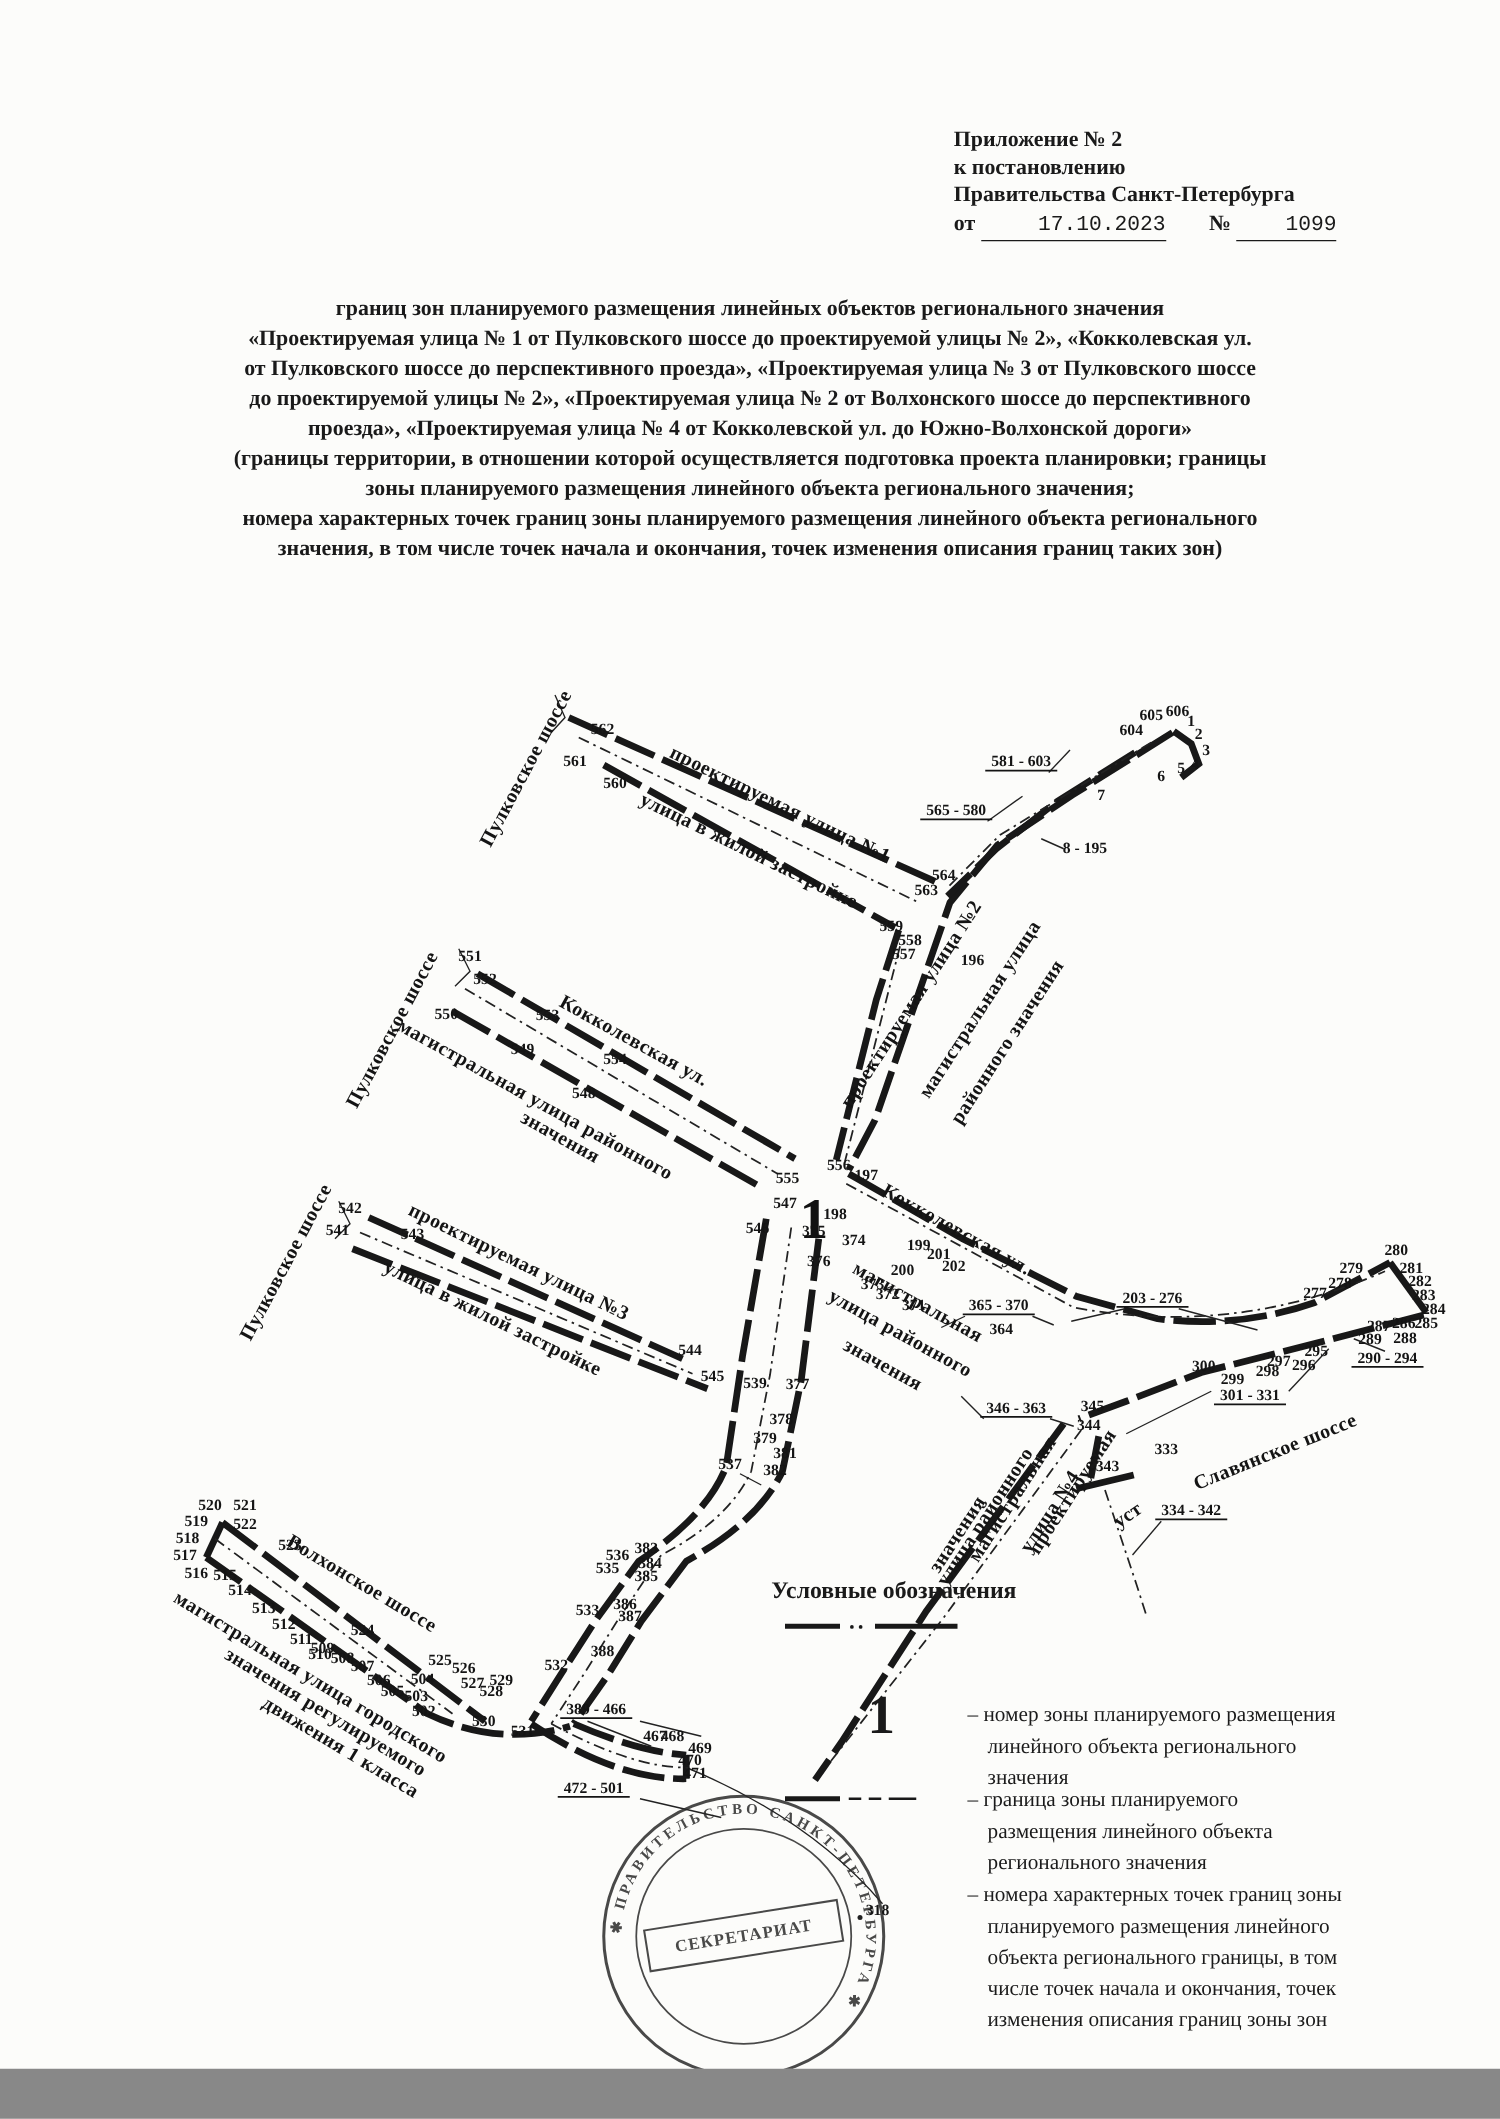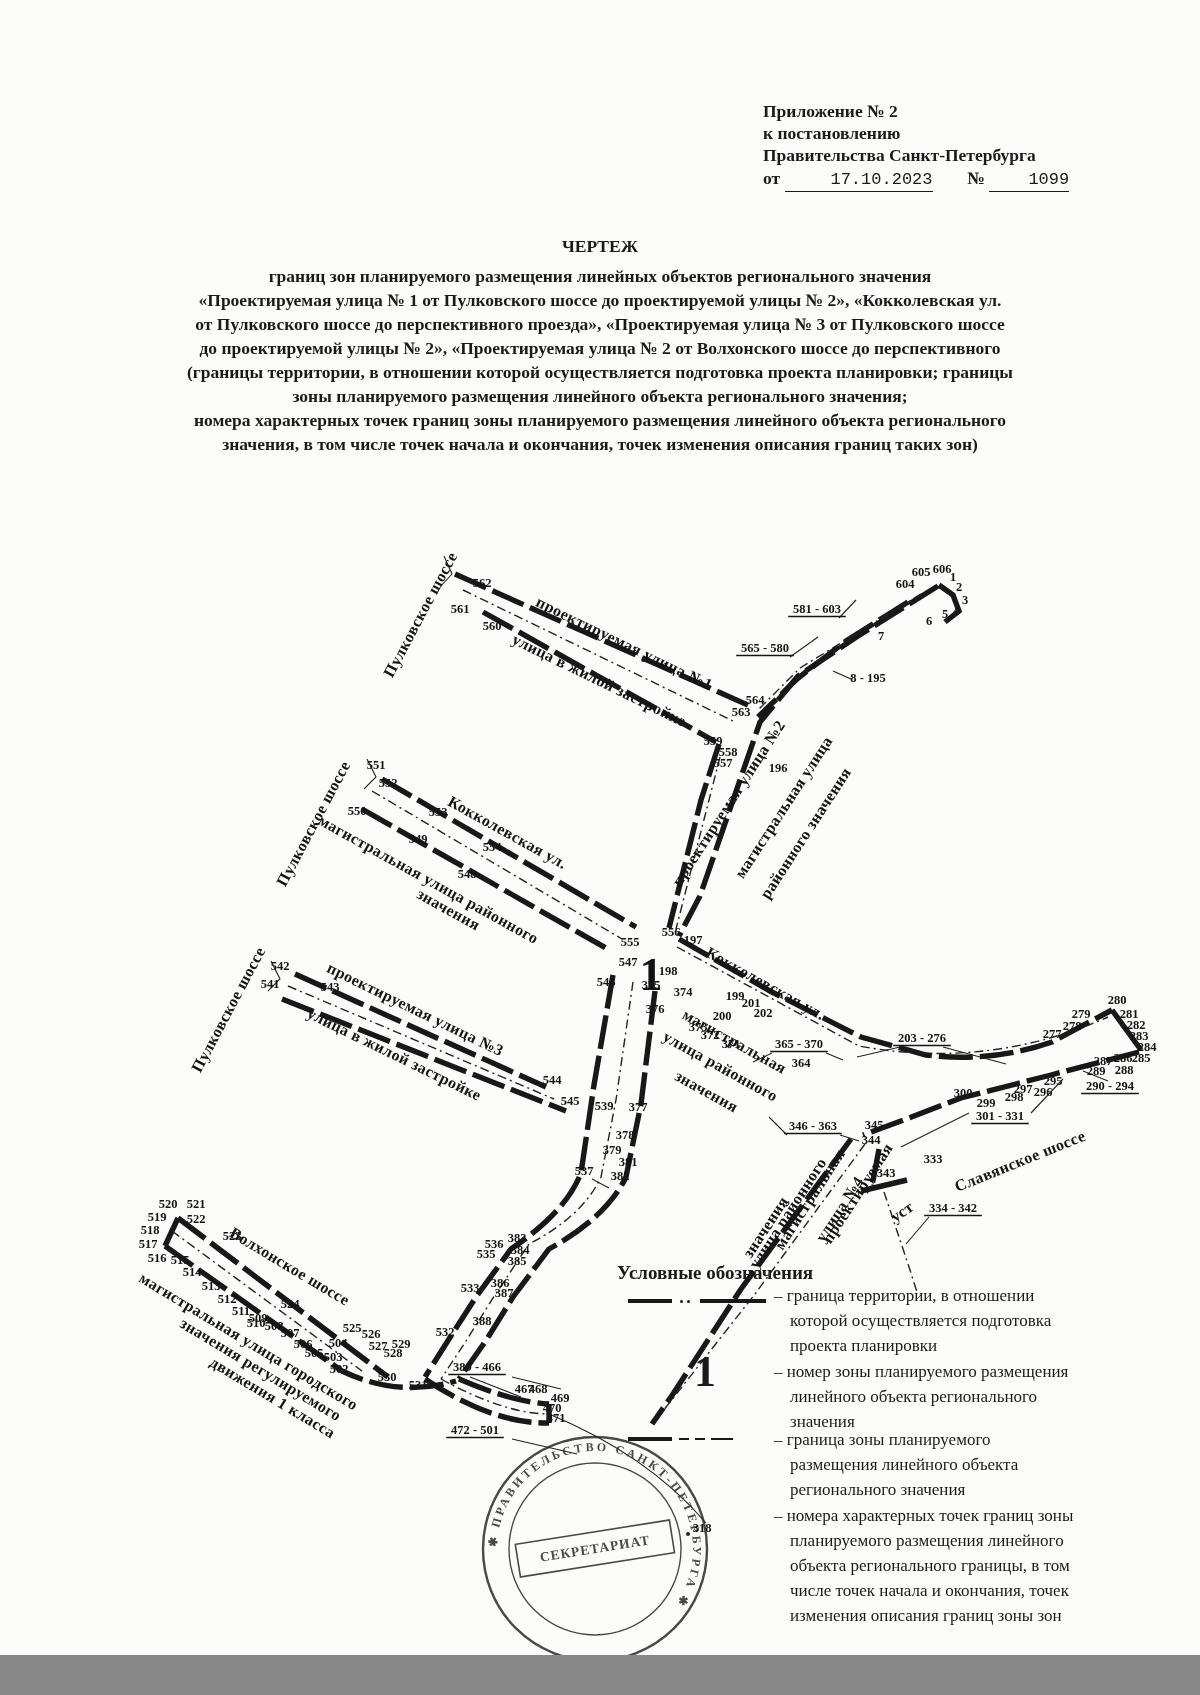--- a/index.html
+++ b/index.html
@@ -63,26 +63,26 @@
     <div class="ln vals">
       <span>от</span>
       <span class="uval" id="dateval">17.10.2023</span>
       <span class="sep"></span>
       <span>№</span>
       <span class="uval" id="numval">1099</span>
     </div>
   </div>
 
   <div id="title">
-    <div class="hd">ЧЕРТЕЖ</div>
     <div id="title-lines">
         <div>границ зон планируемого размещения линейных объектов регионального значения</div>
         <div>«Проектируемая улица № 1 от Пулковского шоссе до проектируемой улицы № 2», «Кокколевская ул.</div>
         <div>от Пулковского шоссе до перспективного проезда», «Проектируемая улица № 3 от Пулковского шоссе</div>
         <div>до проектируемой улицы № 2», «Проектируемая улица № 2 от Волхонского шоссе до перспективного</div>
+        <div>проезда», «Проектируемая улица № 4 от Кокколевской ул. до Южно-Волхонской дороги»</div>
         <div>(границы территории, в отношении которой осуществляется подготовка проекта планировки; границы</div>
         <div>зоны планируемого размещения линейного объекта регионального значения;</div>
         <div>номера характерных точек границ зоны планируемого размещения линейного объекта регионального</div>
         <div>значения,  в том числе точек начала и окончания, точек изменения описания границ таких зон)</div>
       </div>
   </div>
 
   <svg id="map" width="1200" height="1695" viewBox="0 0 1200 1695">
 
     <g>
@@ -340,25 +340,20 @@
   </svg>
 
   <div id="leg-title" class="leg-abs">Условные обозначения</div>
 
   <div id="leg-s1" class="leg-abs sym-row">
     <span class="bar" style="width:44px"></span>
       <span class="dot" style="margin-left:8px"></span>
       <span class="dot"></span>
       <span class="bar" style="width:66px;margin-left:8px"></span>
   </div>
-  <div id="leg-t1" class="leg-abs leg-text">
-      <div>граница территории, в отношении</div>
-      <div>которой осуществляется подготовка</div>
-      <div>проекта планировки</div>
-    </div>
 
   <div id="leg-s2" class="leg-abs">1</div>
   <div id="leg-t2" class="leg-abs leg-text">
       <div>номер зоны планируемого размещения</div>
       <div>линейного объекта регионального</div>
       <div>значения</div>
     </div>
 
   <div id="leg-s3" class="leg-abs sym-row">
     <span class="bar" style="width:44px"></span>

